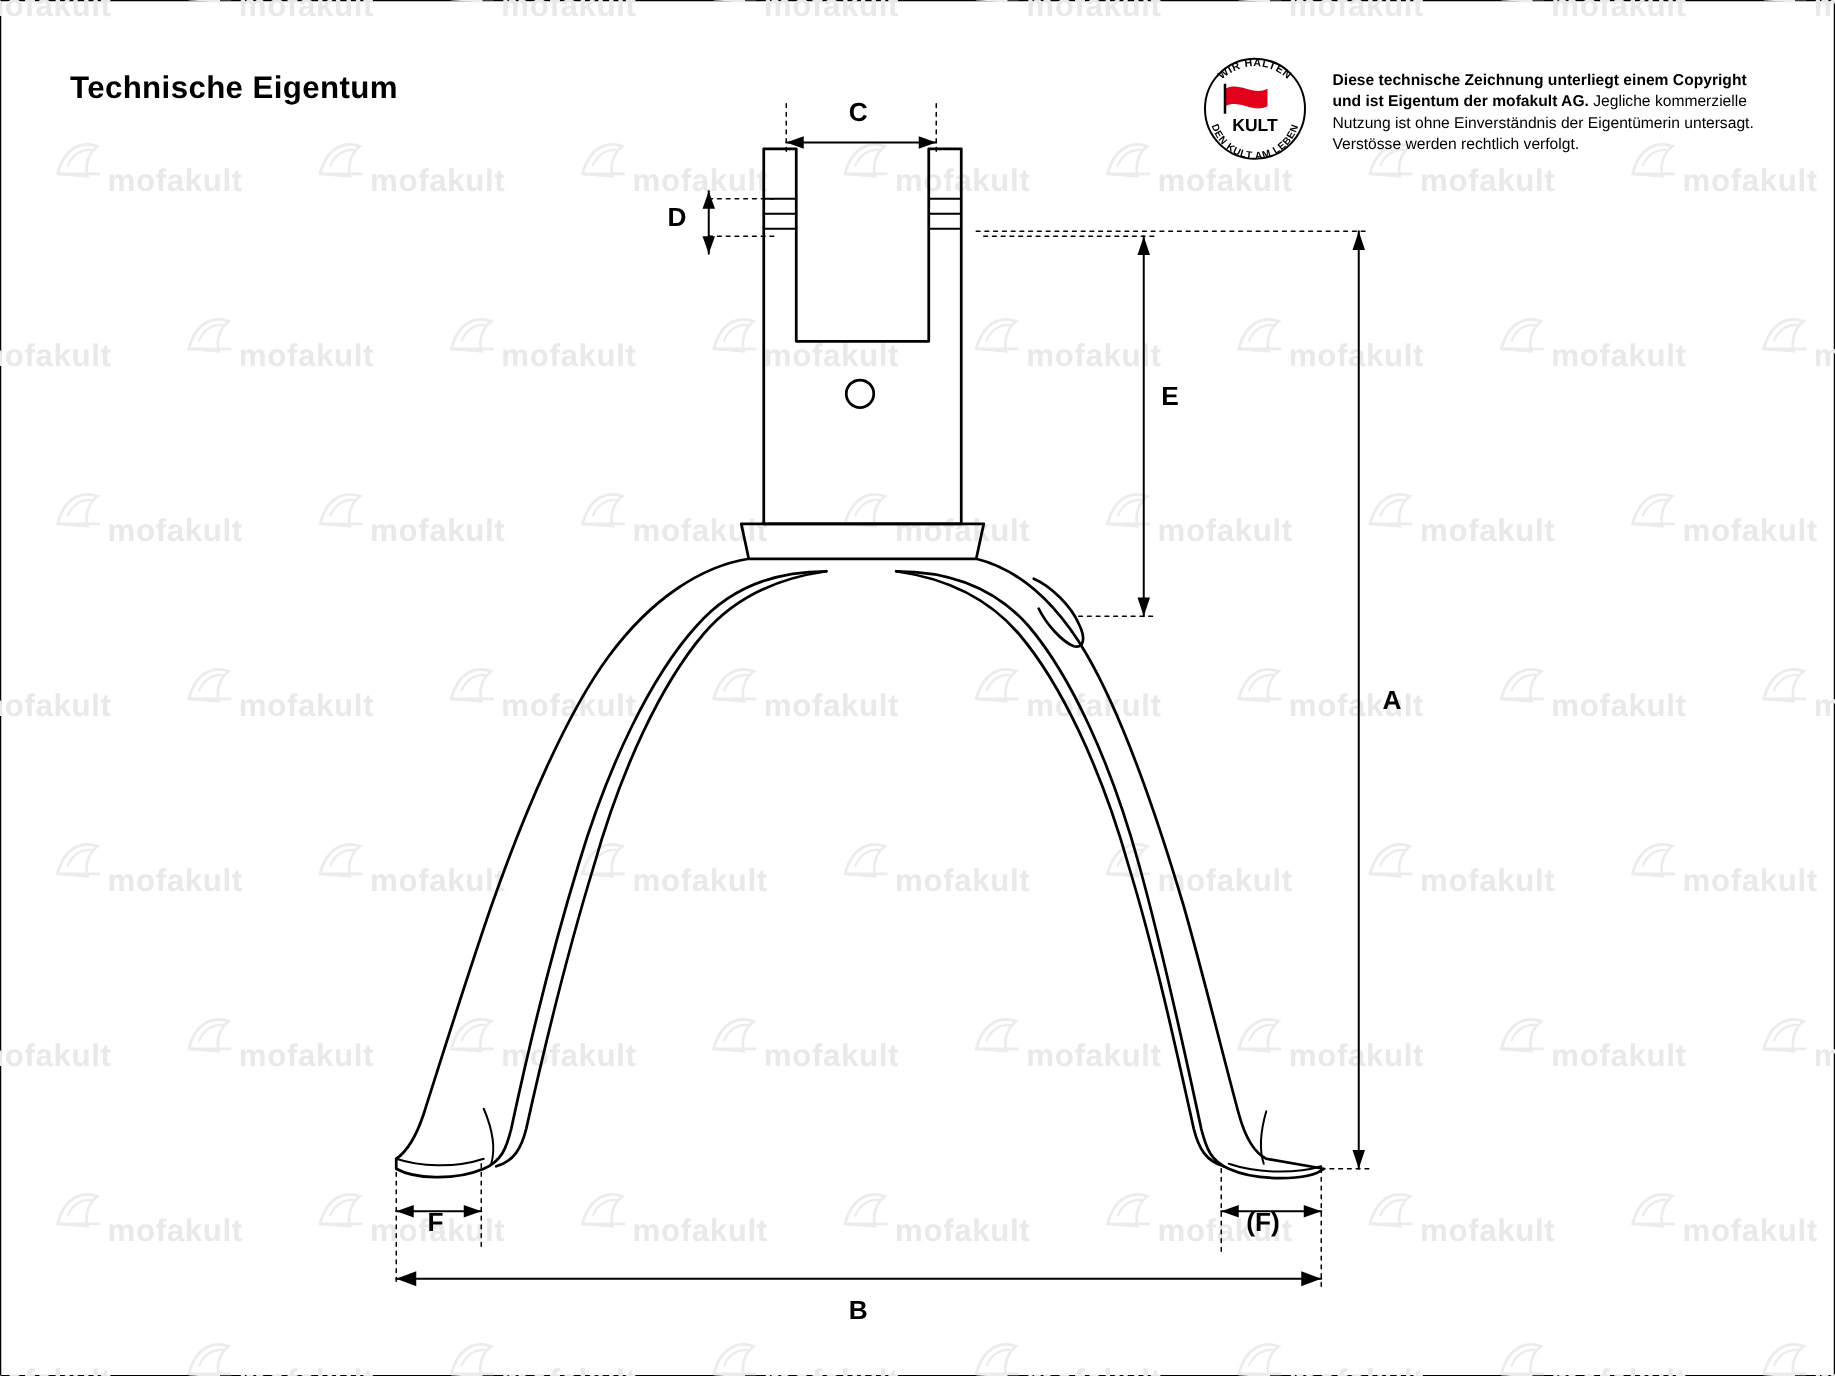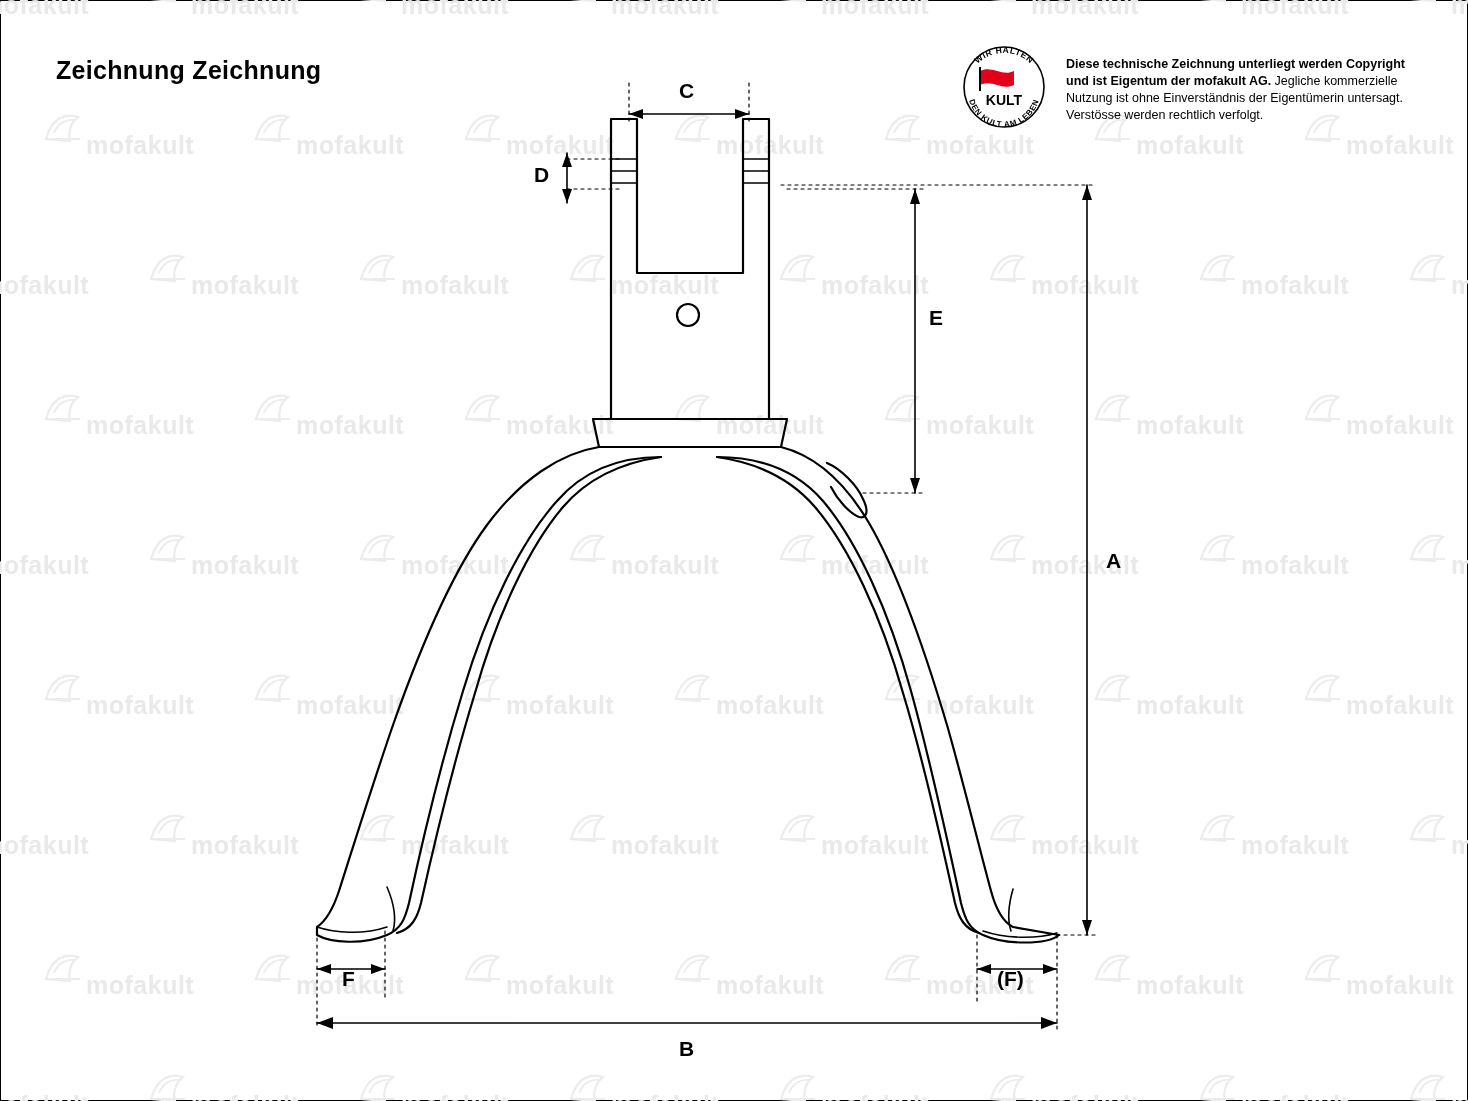--- a/index.html
+++ b/index.html
@@ -610,41 +610,41 @@
 
         <polygon points="976,968 990,963 990,973"></polygon>
         <polygon points="1056,968 1042,963 1042,973"></polygon>
 
         <polygon points="316,1022 332,1016 332,1028"></polygon>
         <polygon points="1056,1022 1040,1016 1040,1028"></polygon>
       </g>
     </g>
   </svg>
 
-  <div id="title">Zeichnung Zeichnung</div>
+  <div id="title">Technische Eigentum</div>
 
   <svg id="brand-stamp" viewBox="0 0 96 96">
     <defs>
       <path id="arcTop" d="M 10,52 A 38,38 0 0 1 86,52" fill="none"></path>
       <path id="arcBottom" d="M 12,52 A 36,36 0 0 0 84,52" fill="none"></path>
     </defs>
     <circle cx="48" cy="48" r="40" fill="none" stroke="#000000" stroke-width="1.6"></circle>
     <text font-family="'Liberation Sans',sans-serif" font-size="8.5" font-weight="bold" fill="#000000" letter-spacing="0.6">
       <textPath href="#arcTop" startOffset="50%" text-anchor="middle">WIR HALTEN</textPath>
     </text>
     <text font-family="'Liberation Sans',sans-serif" font-size="8" font-weight="bold" fill="#000000" letter-spacing="0.6">
       <textPath href="#arcBottom" startOffset="50%" text-anchor="middle">DEN KULT AM LEBEN</textPath>
     </text>
     <path d="M 24,32 C 36,26 46,38 58,32 L 58,46 C 46,52 36,40 24,46 Z" fill="#e2001a" stroke="none"></path>
     <path d="M 24,28 L 24,52" stroke="#000000" stroke-width="2" fill="none"></path>
     <text x="48" y="66" text-anchor="middle" font-family="'Liberation Sans',sans-serif" font-size="14" font-weight="bold" fill="#000000">KULT</text>
   </svg>
 
   <div id="copyright-block">
-    <b>Diese technische Zeichnung unterliegt werden Copyright und ist Eigentum der mofakult AG.</b><span> Jegliche kommerzielle Nutzung ist ohne Einverständnis der Eigentümerin untersagt. Verstösse werden rechtlich verfolgt.</span>
+    <b>Diese technische Zeichnung unterliegt einem Copyright und ist Eigentum der mofakult AG.</b><span> Jegliche kommerzielle Nutzung ist ohne Einverständnis der Eigentümerin untersagt. Verstösse werden rechtlich verfolgt.</span>
   </div>
 
   <div class="dim-label" style="left:1105px; top:548px;">A</div>
   <div class="dim-label" style="left:678px; top:1036px;">B</div>
   <div class="dim-label" style="left:678px; top:78px;">C</div>
   <div class="dim-label" style="left:533px; top:162px;">D</div>
   <div class="dim-label" style="left:928px; top:305px;">E</div>
   <div class="dim-label" style="left:341px; top:966px;">F</div>
   <div class="dim-label" style="left:996px; top:966px;">(F)</div>
 

